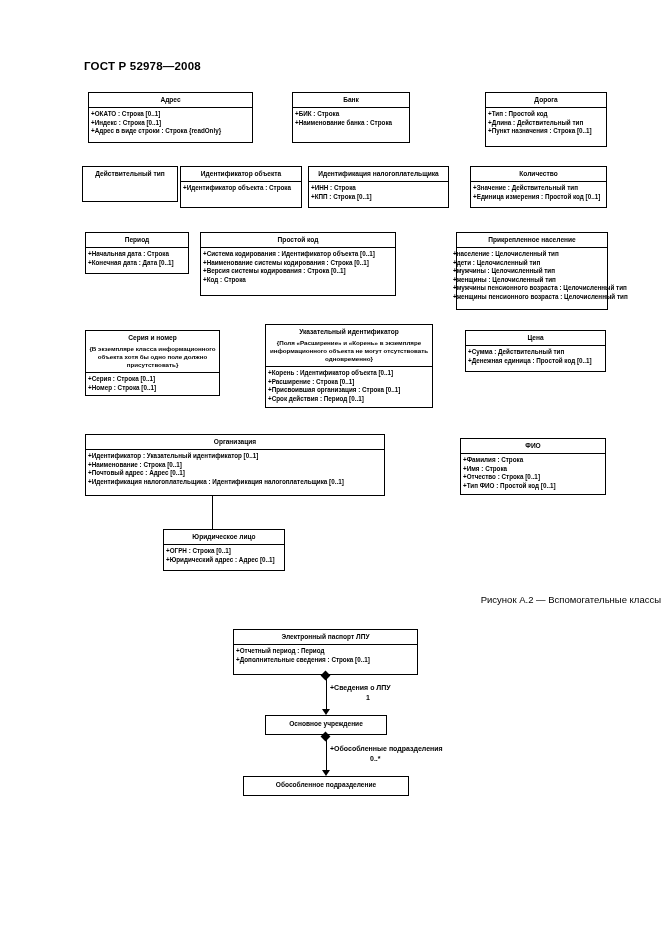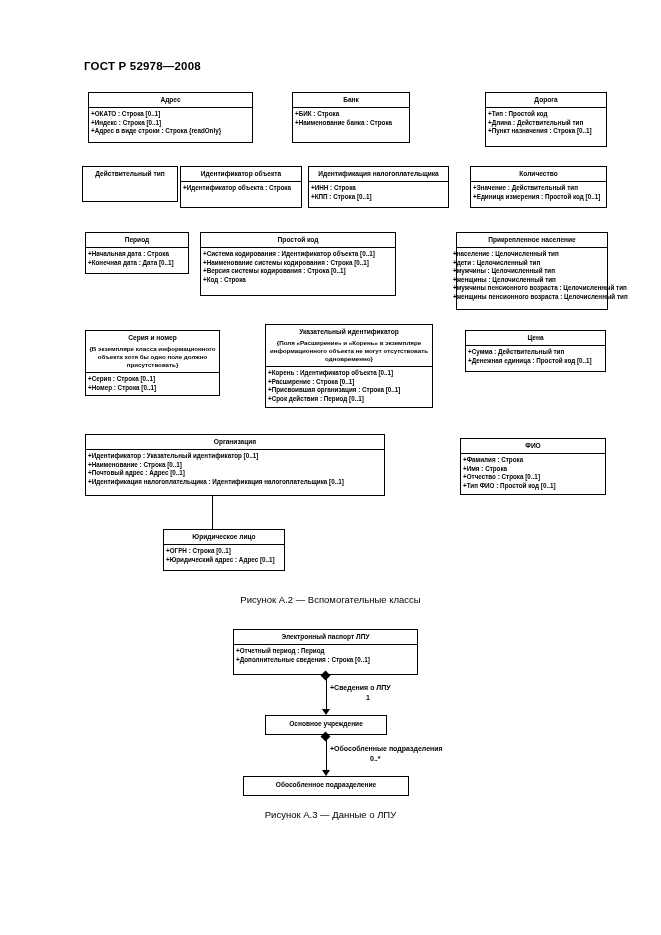--- a/index.html
+++ b/index.html
@@ -28,21 +28,21 @@
   }
   .pagenum {
     position: absolute;
     left: 84px;
     top: 895px;
     font-size: 11px;
   }
   .caption {
     position: absolute;
     font-size: 9.5px;
-    text-align: center;
+    text-align: right;
     width: 100%;
     left: 0;
   }
   
   .uml {
     position: absolute;
     border: 1.6px solid #000;
     background: #fff;
     box-sizing: border-box;
   }
@@ -277,17 +277,16 @@
   <div class="diamond" style="left:322px; top:733px;"></div>
   <div class="vline" style="left:325.5px; top:736px; height:36px;"></div>
   <div class="arrow-down" style="left:321.5px; top:770px;"></div>
   <div class="edge-label" style="left:330px; top:745px;">+Обособленные подразделения</div>
   <div class="mult" style="left:370px; top:755px;">0..*</div>
 
   <div class="uml empty" style="left:243px; top:776px; width:166px; height:20px;">
     <div class="title" style="padding:4px 2px;">Обособленное подразделение</div>
   </div>
 
-  <div class="caption" style="top:809px;">Рисунок А.3 — Данные о ЛПУ</div>
 
   <div class="pagenum">20</div>
 
 </div>
 
 </body></html>

